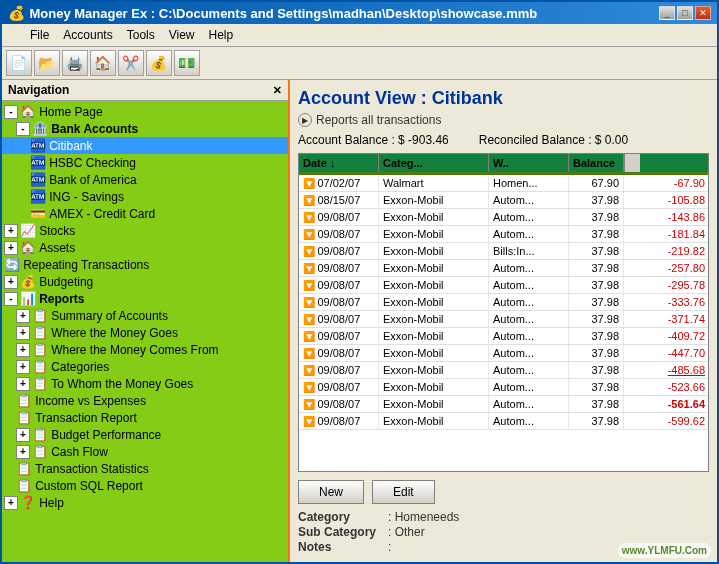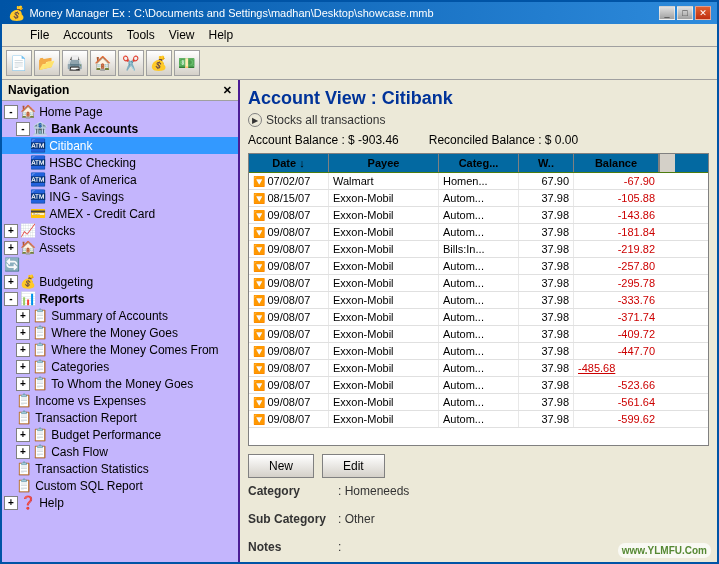--- a/index.html
+++ b/index.html
@@ -19,21 +19,21 @@
       color: white;
       padding: 3px 6px;
       display: flex;
       align-items: center;
       justify-content: space-between;
       height: 22px;
       flex-shrink: 0;
     }
     .title-bar-left { display: flex; align-items: center; gap: 4px; }
     .title-icon { font-size: 14px; }
-    .title-text { font-weight: normal; font-size: 11px; }
+    .title-text { font-weight: bold; font-size: 13px; }
     .title-buttons { display: flex; gap: 2px; }
     .title-btn {
       width: 16px; height: 14px;
       border: 1px solid rgba(255,255,255,0.5);
       background: linear-gradient(to bottom, #e0e0e0, #a0a0a0);
       color: #333;
       font-size: 9px;
       cursor: pointer;
       display: flex; align-items: center; justify-content: center;
     }
@@ -71,23 +71,23 @@
     }
 
     .main-area {
       display: flex;
       flex: 1;
       overflow: hidden;
     }
 
     
     .nav-panel {
-      width: 238px;
-      background: #c4b5fd;
-      border-right: 2px solid #4c1d95;
+      width: 288px;
+      background: #84cc16;
+      border-right: 2px solid #f97316;
       display: flex;
       flex-direction: column;
       flex-shrink: 0;
     }
     .nav-header {
       background: #ece9d8;
       padding: 3px 6px;
       font-weight: bold;
       border-bottom: 1px solid #a0a0a0;
       display: flex;
@@ -165,24 +165,23 @@
       flex: 1;
       border: 1px solid #808080;
       overflow: hidden;
       display: flex;
       flex-direction: column;
       background: white;
     }
     .table-header {
       display: grid;
       grid-template-columns: 80px 110px 80px 55px 85px 16px;
-      background: #0369a1;
-      border-bottom: 1px solid #4d7c0f;
+      background: #15803d;
+      border-bottom: 3px solid #4d7c0f;
       flex-shrink: 0;
-      text-align: center;
     }
     .th {
       padding: 3px 4px;
       border-right: 1px solid #808080;
       font-weight: bold;
       font-size: 11px;
       overflow: hidden;
       white-space: nowrap;
     }
     .th:last-child { border-right: none; background: #d4d0c8; }
@@ -222,21 +221,21 @@
       font-size: 12px;
     }
 
     
     .footer-info {
       margin-top: 6px;
       font-size: 11px;
       color: #333;
       display: grid;
       grid-template-columns: 90px 1fr;
-      row-gap: 14px;
+      row-gap: 1px;
     }
     .footer-label { font-weight: bold; color: #333; }
 
     
     .watermark {
       position: absolute;
       bottom: 6px;
       right: 8px;
       background: rgba(255,255,255,0.7);
       padding: 2px 4px;
@@ -334,20 +333,21 @@
         </div>
 
         <div class="tree-item tree-indent-0">
           <span class="tree-expander">+</span>
           <span class="tree-icon">🏠</span>
           <span class="tree-label">Assets</span>
         </div>
 
         <div class="tree-item tree-indent-0">
           <span class="tree-icon">🔄</span>
+          <span class="tree-label">Repeating Transactions</span>
         </div>
 
         <div class="tree-item tree-indent-0">
           <span class="tree-expander">+</span>
           <span class="tree-icon">💰</span>
           <span class="tree-label">Budgeting</span>
         </div>
 
         <div class="tree-item tree-indent-0">
           <span class="tree-expander">-</span>
@@ -424,32 +424,31 @@
         </div>
 
       </div>
     </div>
 
     <div class="content-panel">
       <div class="content-title">Account View : Citibank</div>
 
       <div class="viewing-row">
         <div class="play-icon">▶</div>
-        <span>Stocks all transactions</span>
+        <span>Reports all transactions</span>
       </div>
 
       <div class="balance-row">
         <span>Account Balance : $ -903.46</span>
         <span>Reconciled Balance : $ 0.00</span>
       </div>
 
       <div class="table-wrapper">
         <div class="table-header">
           <div class="th">Date ↓</div>
-          <div class="th">Payee</div>
           <div class="th">Categ...</div>
           <div class="th">W..</div>
           <div class="th">Balance</div>
           <div class="scrollbar-spacer"></div>
         </div>
         <div class="table-body" id="table-body">
         <div class="table-row">
               <div class="td date"><span style="font-size:10px;color:#666;">🔽</span> 07/02/07</div>
               <div class="td">Walmart</div>
               <div class="td">Homen...</div>
@@ -524,35 +523,35 @@
               <div class="td">Exxon-Mobil</div>
               <div class="td">Autom...</div>
               <div class="td" style="text-align: right;">37.98</div>
               <div class="td negative" style="text-align: right;">-447.70</div>
             </div>
             <div class="table-row">
               <div class="td date"><span style="font-size:10px;color:#666;">🔽</span> 09/08/07</div>
               <div class="td">Exxon-Mobil</div>
               <div class="td">Autom...</div>
               <div class="td" style="text-align: right;">37.98</div>
-              <div class="td negative" style="text-align: left; text-decoration: underline;">-485.68</div>
+              <div class="td negative" style="text-align: right; text-decoration: underline;">-485.68</div>
             </div>
             <div class="table-row">
               <div class="td date"><span style="font-size:10px;color:#666;">🔽</span> 09/08/07</div>
               <div class="td">Exxon-Mobil</div>
               <div class="td">Autom...</div>
               <div class="td" style="text-align: right;">37.98</div>
               <div class="td negative" style="text-align: right;">-523.66</div>
             </div>
             <div class="table-row">
               <div class="td date"><span style="font-size:10px;color:#666;">🔽</span> 09/08/07</div>
               <div class="td">Exxon-Mobil</div>
               <div class="td">Autom...</div>
               <div class="td" style="text-align: right;">37.98</div>
-              <div class="td negative" style="text-align: right;">-561.64</div>
+              <div class="td negative" style="text-align: right; font-weight: bold;">-561.64</div>
             </div>
             <div class="table-row">
               <div class="td date"><span style="font-size:10px;color:#666;">🔽</span> 09/08/07</div>
               <div class="td">Exxon-Mobil</div>
               <div class="td">Autom...</div>
               <div class="td" style="text-align: right;">37.98</div>
               <div class="td negative" style="text-align: right;">-599.62</div>
             </div>
           </div>
       </div>

